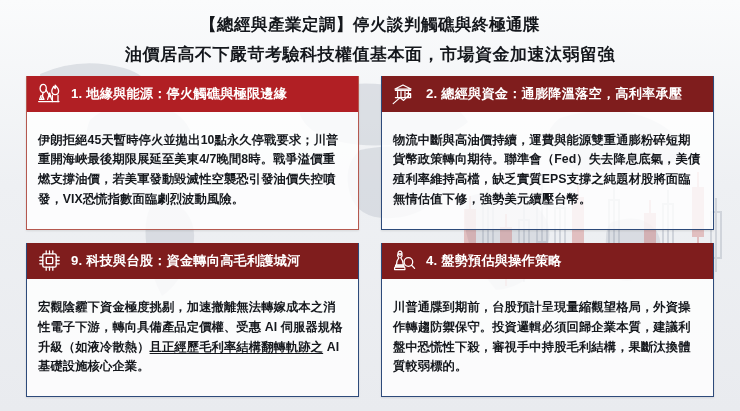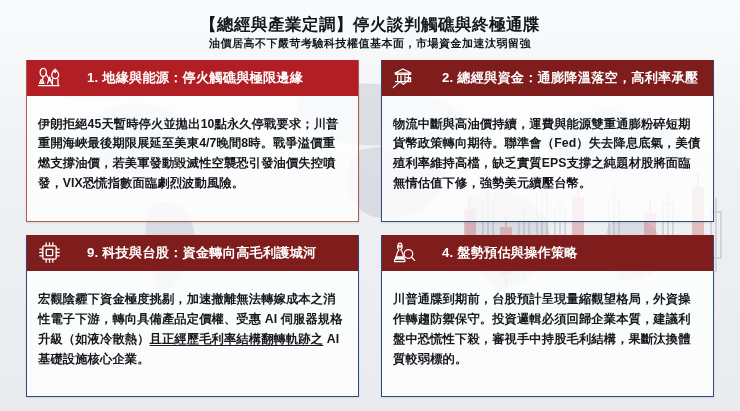--- a/index.html
+++ b/index.html
@@ -42,21 +42,21 @@
     padding-bottom: 9px;
   }
   .title-line {
     font-weight: bold;
     color: #14171c;
     letter-spacing: 0.5px;
     line-height: 1.33;
     text-shadow: 0 1px 0 rgba(255,255,255,0.6);
   }
   .title-line-1 { font-size: 16.5px; }
-  .title-line-2 { font-size: 11px; }
+  .title-line-2 { font-size: 17px; margin-top: 8px; }
 
   
   .grid {
     flex: 1;
     display: grid;
     grid-template-columns: 1fr 1fr;
     grid-template-rows: 1fr 1fr;
     column-gap: 22px;
     row-gap: 13px;
   }
@@ -68,21 +68,21 @@
     border: 1px solid #8c9bb5;
     border-top: none;
     box-shadow: 0 1px 2px rgba(0,0,0,0.10);
   }
   .card.red { border-color: #b5584f; }
   .card.navy { border-color: #2d4a7a; }
 
   .card-header {
     display: flex;
     align-items: center;
-    gap: 25px;
+    gap: 9px;
     padding: 6px 10px 6px 9px;
     min-height: 31px;
   }
   .card.red   .card-header { background: #b11f24; }
   .card.navy  .card-header { background: #7f1d1d; }
 
   .card-header-title {
     color: #ffffff;
     font-size: 13.2px;
     font-weight: bold;

